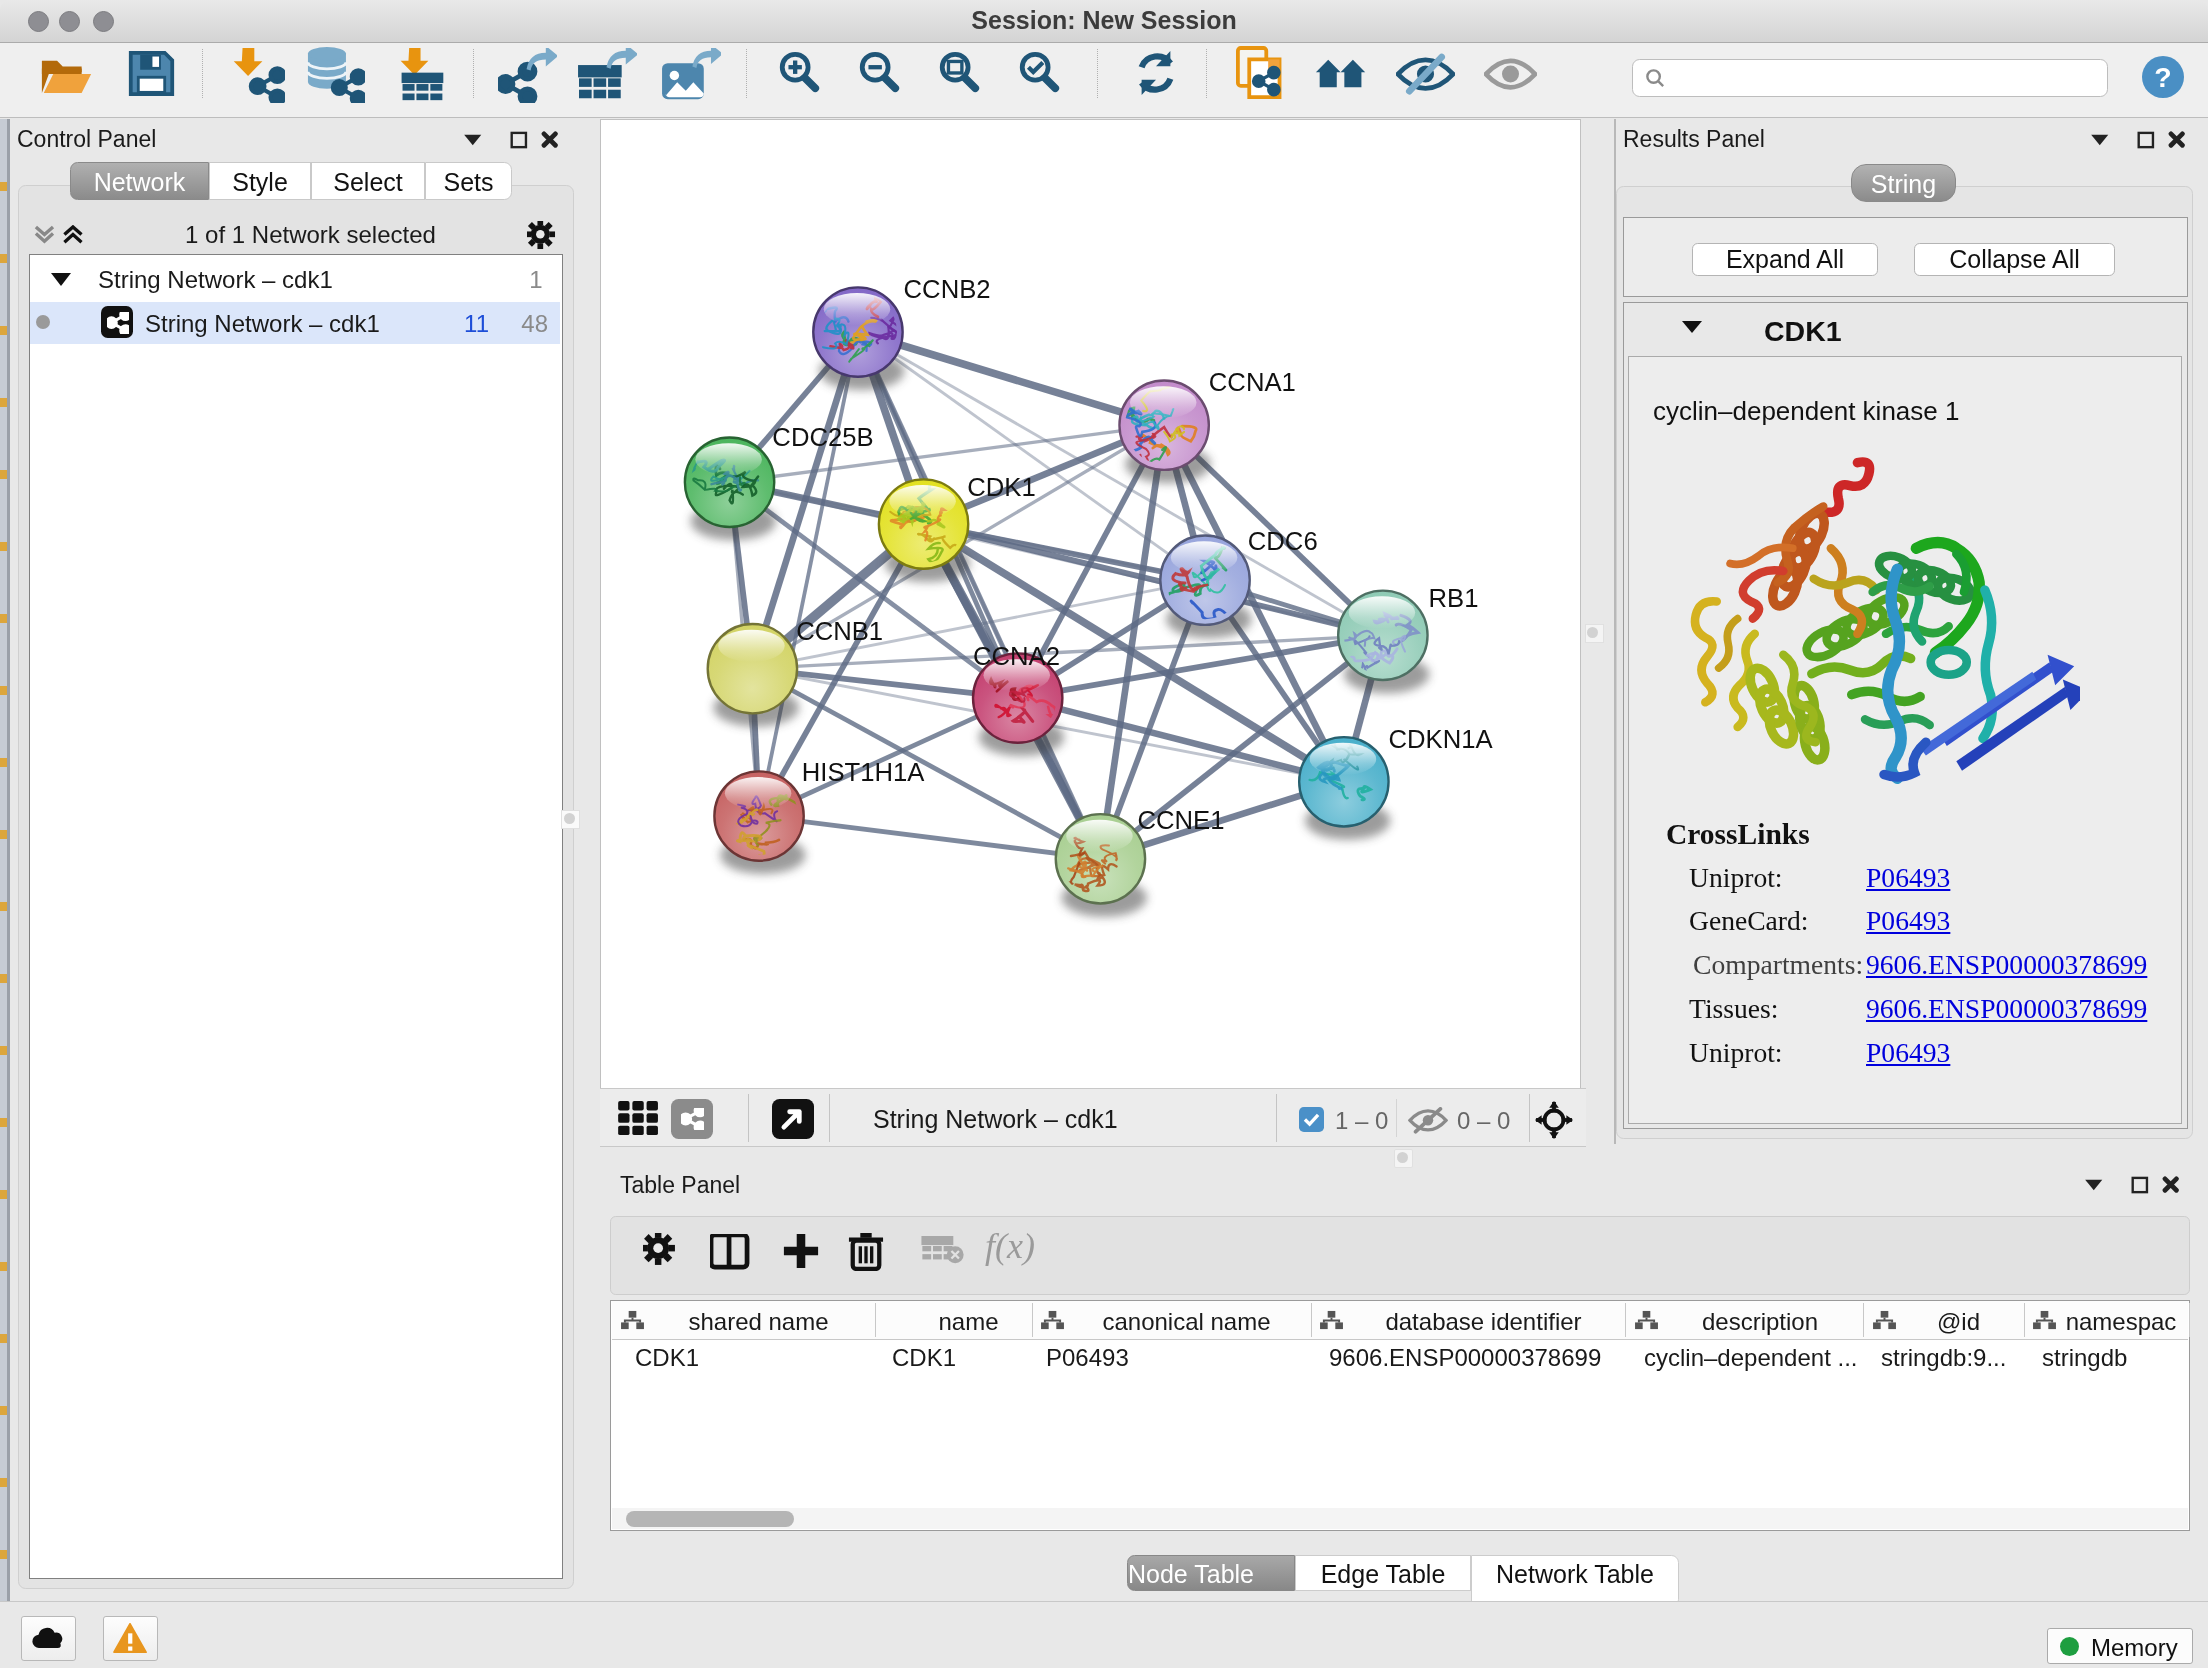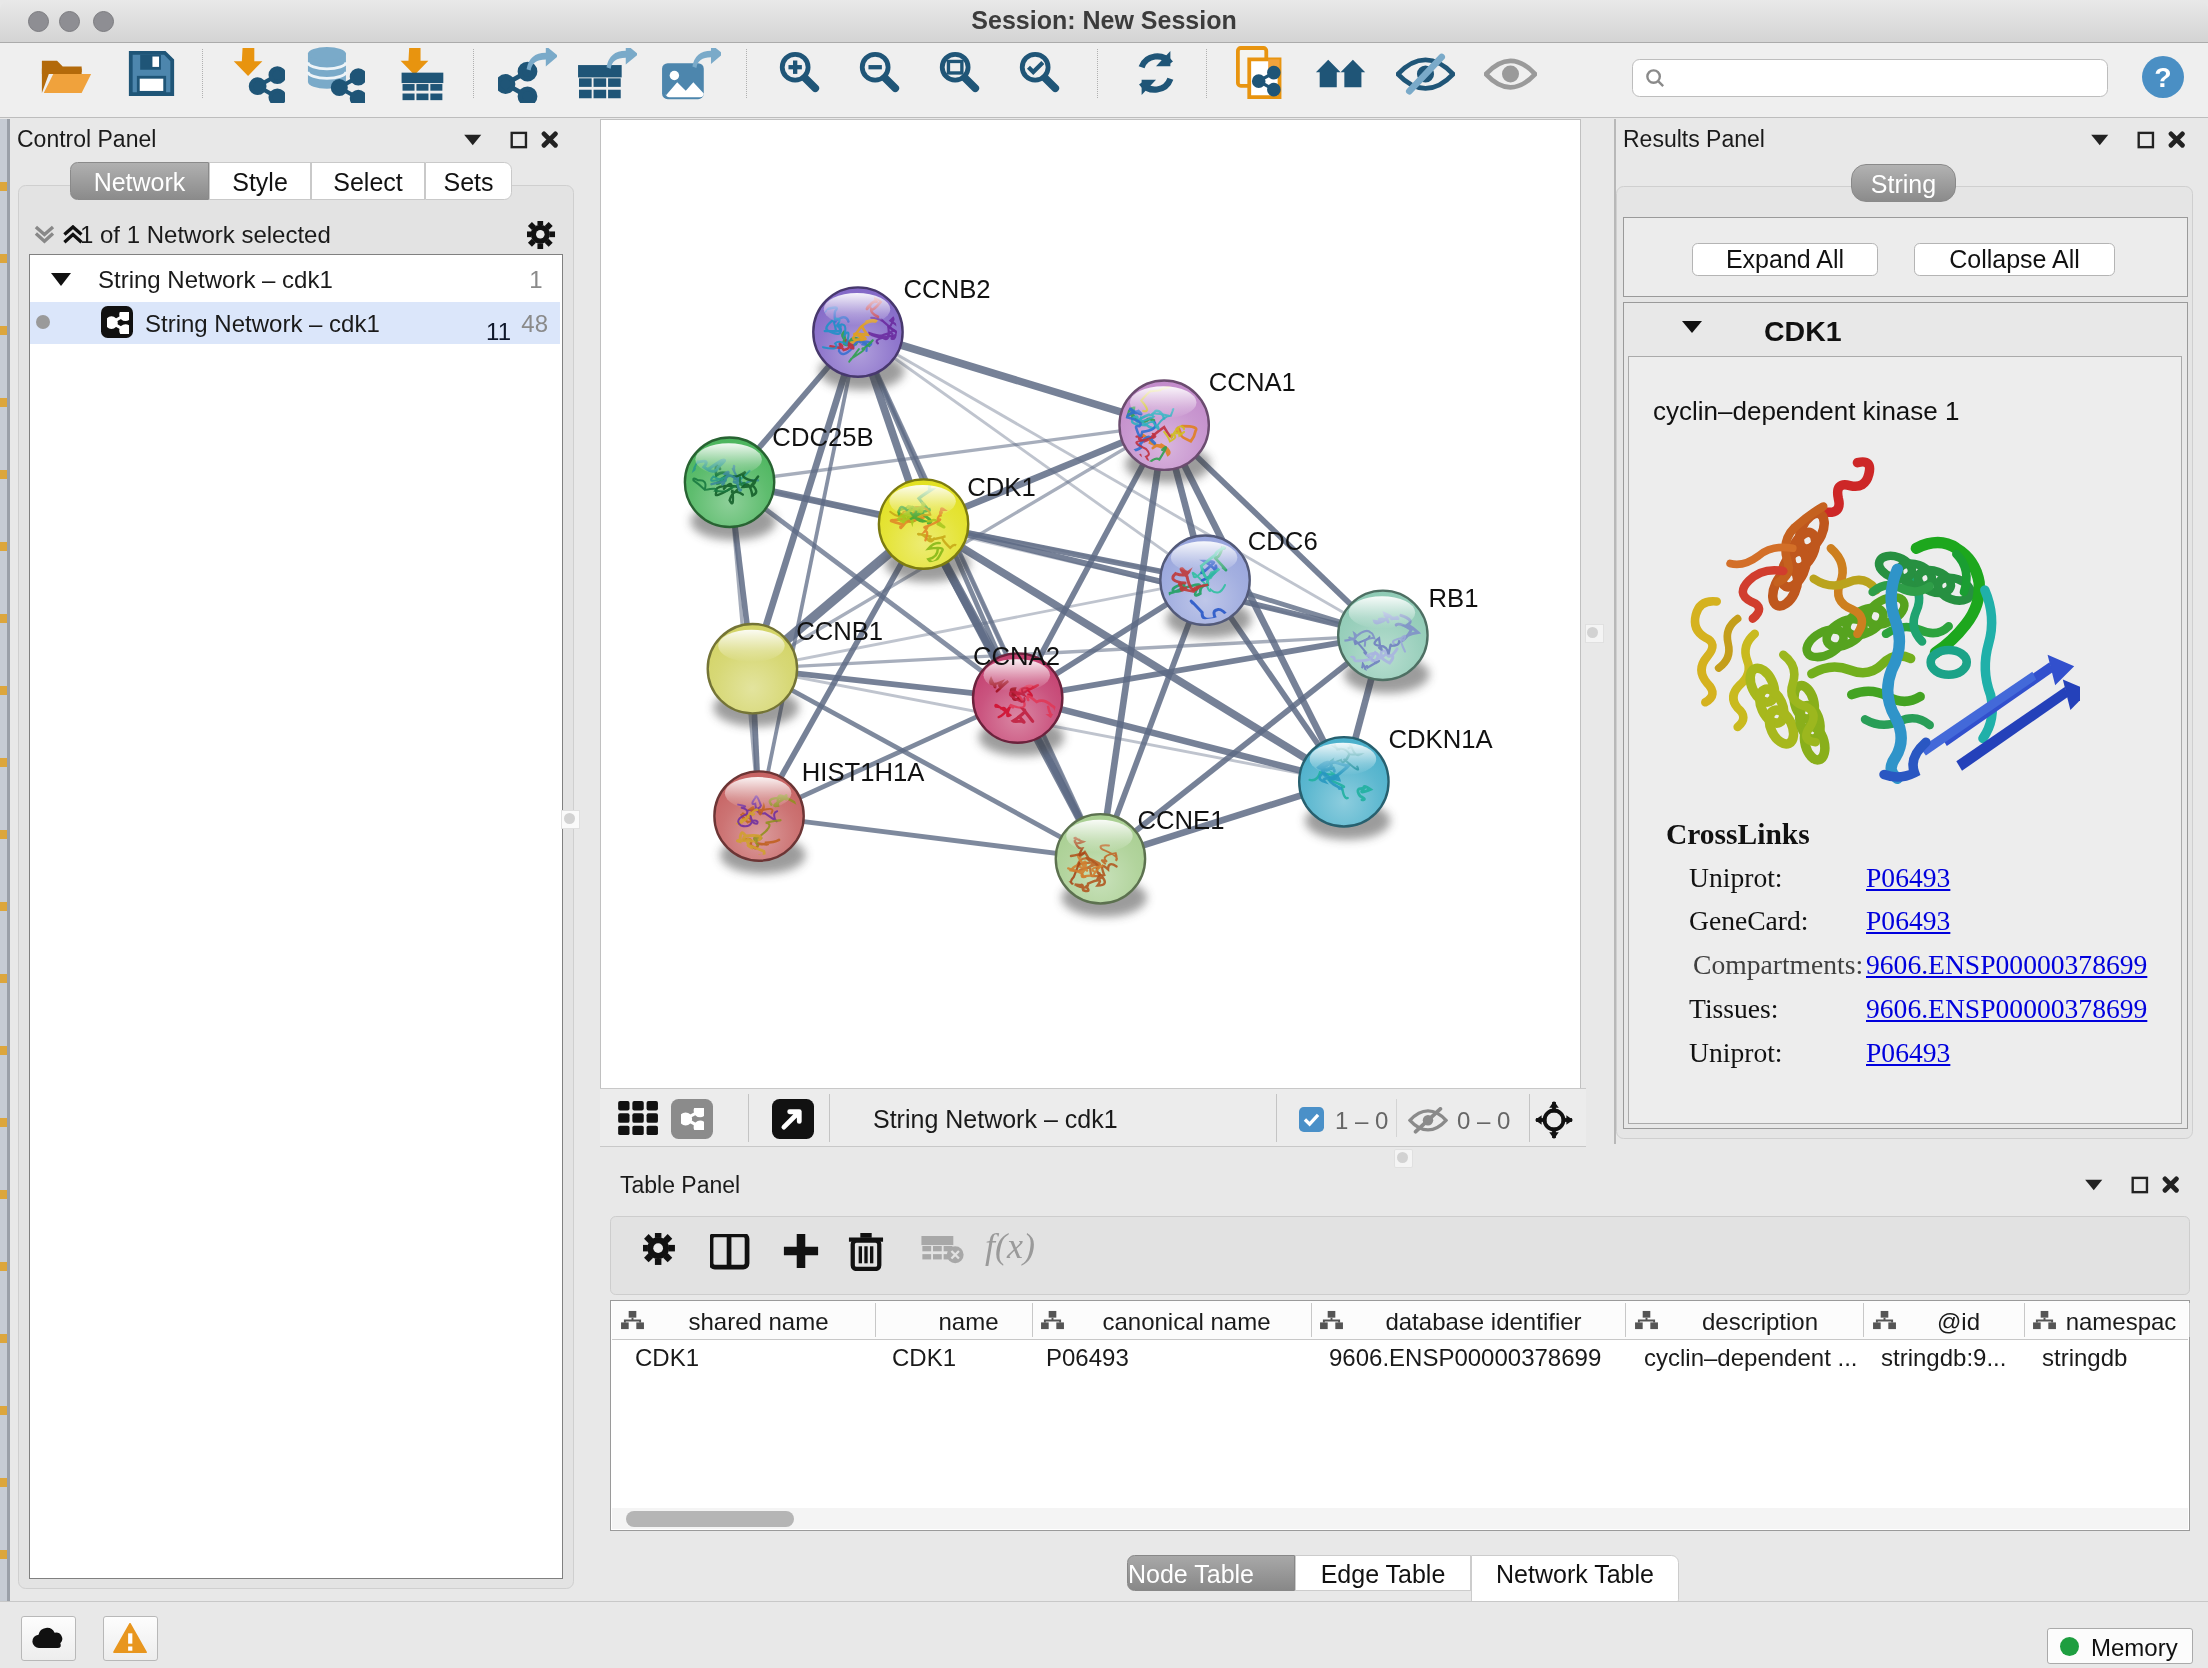--- a/index.html
+++ b/index.html
@@ -486,21 +486,21 @@
 <svg style="position:absolute;left:34px;top:225px" width="57" height="21" viewBox="0 0 60 22">
     <g fill="none" stroke="#888" stroke-width="3.5">
       <path d="M2 2 l9 8 l9 -8"></path>
       <path d="M2 9 l9 8 l9 -8"></path>
     </g>
     <g fill="none" stroke="#111" stroke-width="3.5" transform="translate(30 0)">
       <path d="M2 10 l9 -8 l9 8"></path>
       <path d="M2 18 l9 -8 l9 8"></path>
     </g>
   </svg>
-<div style="position:absolute;left:80px;top:221px;width:399px;text-align:left;font-size:24px;color:#1a1a1a;">1 of 1 Network selected</div>
+<div style="position:absolute;left:111px;top:221px;width:399px;text-align:center;font-size:24px;color:#1a1a1a;">1 of 1 Network selected</div>
 <svg style="position:absolute;left:527px;top:221px" width="28.5" height="28.5" viewBox="0 0 30 30">
     <g transform="scale(1.0)">
       <circle cx="14" cy="14" r="10" fill="#111"></circle>
       <rect x="-3" y="-3" width="6" height="6" transform="translate(26.5 14.0) rotate(0)" fill="#111"></rect>
       <rect x="-3" y="-3" width="6" height="6" transform="translate(22.8 22.8) rotate(45)" fill="#111"></rect>
       <rect x="-3" y="-3" width="6" height="6" transform="translate(14.0 26.5) rotate(90)" fill="#111"></rect>
       <rect x="-3" y="-3" width="6" height="6" transform="translate(5.2 22.8) rotate(135)" fill="#111"></rect>
       <rect x="-3" y="-3" width="6" height="6" transform="translate(1.5 14.0) rotate(180)" fill="#111"></rect>
       <rect x="-3" y="-3" width="6" height="6" transform="translate(5.2 5.2) rotate(225)" fill="#111"></rect>
       <rect x="-3" y="-3" width="6" height="6" transform="translate(14.0 1.5) rotate(270)" fill="#111"></rect>
@@ -518,21 +518,21 @@
 <svg style="position:absolute;left:107px;top:312px" width="22" height="22" viewBox="0 0 23 23">
     <g stroke="#fff" stroke-width="3.128" fill="#fff">
       <line x1="4.68" y1="11.120000000000001" x2="19.400000000000002" y2="2.84"></line>
       <line x1="4.68" y1="11.120000000000001" x2="19.400000000000002" y2="19.400000000000002"></line>
       <circle cx="4.68" cy="11.120000000000001" r="5.0600000000000005"></circle>
       <circle cx="19.400000000000002" cy="2.84" r="5.0600000000000005"></circle>
       <circle cx="19.400000000000002" cy="19.400000000000002" r="5.0600000000000005"></circle>
     </g>
   </svg>
 <div style="position:absolute;left:145px;top:310px;font-size:24px;color:#1a1a1a;">String Network – cdk1</div>
-<div style="position:absolute;left:465px;top:310px;width:46px;text-align:right;font-size:24px;color:#0f172a;margin-top:8px;">11</div>
+<div style="position:absolute;left:443px;top:310px;width:46px;text-align:right;font-size:24px;color:#1d4ed8;">11</div>
 <div style="position:absolute;left:502px;top:310px;width:46px;text-align:right;font-size:24px;color:#8a8a8a;">48</div>
 <div style="position:absolute;left:561px;top:810px;width:17px;height:17px;background:#fafafa;border:1px solid #e0e0e0;"></div>
 <div style="position:absolute;left:564px;top:813px;width:11.4px;height:11.4px;border-radius:50%;background:#d2d2d2;"></div>
 <div style="position:absolute;left:600px;top:1088px;width:986px;height:57px;background:#ececec;border-top:1px solid #c8c8c8;border-bottom:1px solid #c8c8c8;"></div>
 <svg style="position:absolute;left:618px;top:1101px" width="42" height="36" viewBox="0 0 44 38">
     <rect x="0" y="0" width="12" height="10" rx="2" fill="#111"></rect>
     <rect x="15" y="0" width="12" height="10" rx="2" fill="#111"></rect>
     <rect x="30" y="0" width="12" height="10" rx="2" fill="#111"></rect>
     <rect x="0" y="13" width="12" height="10" rx="2" fill="#111"></rect>
     <rect x="15" y="13" width="12" height="10" rx="2" fill="#111"></rect>

